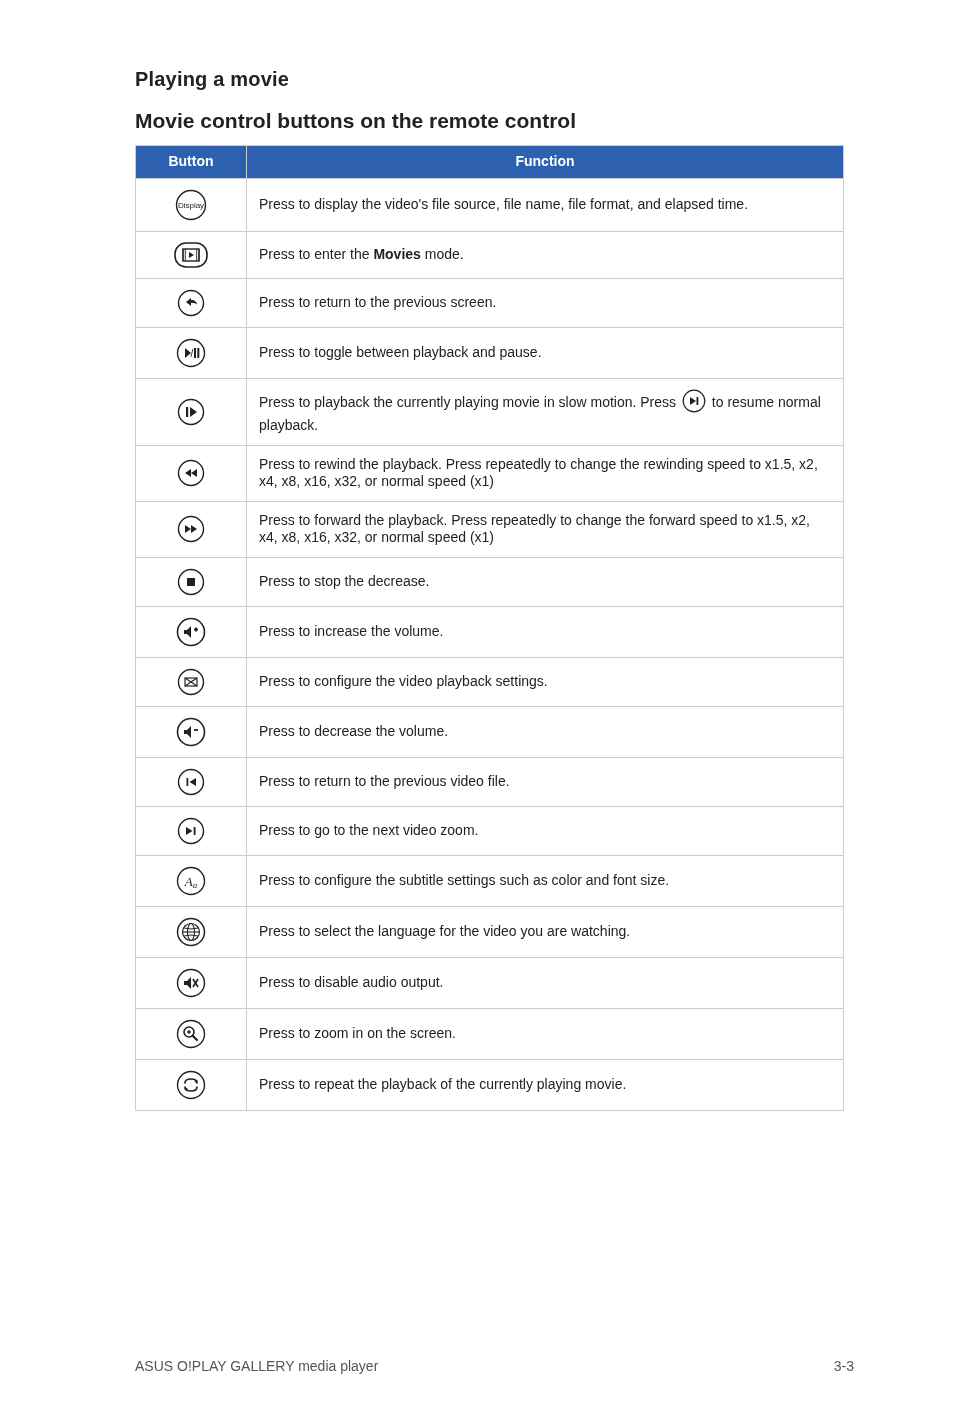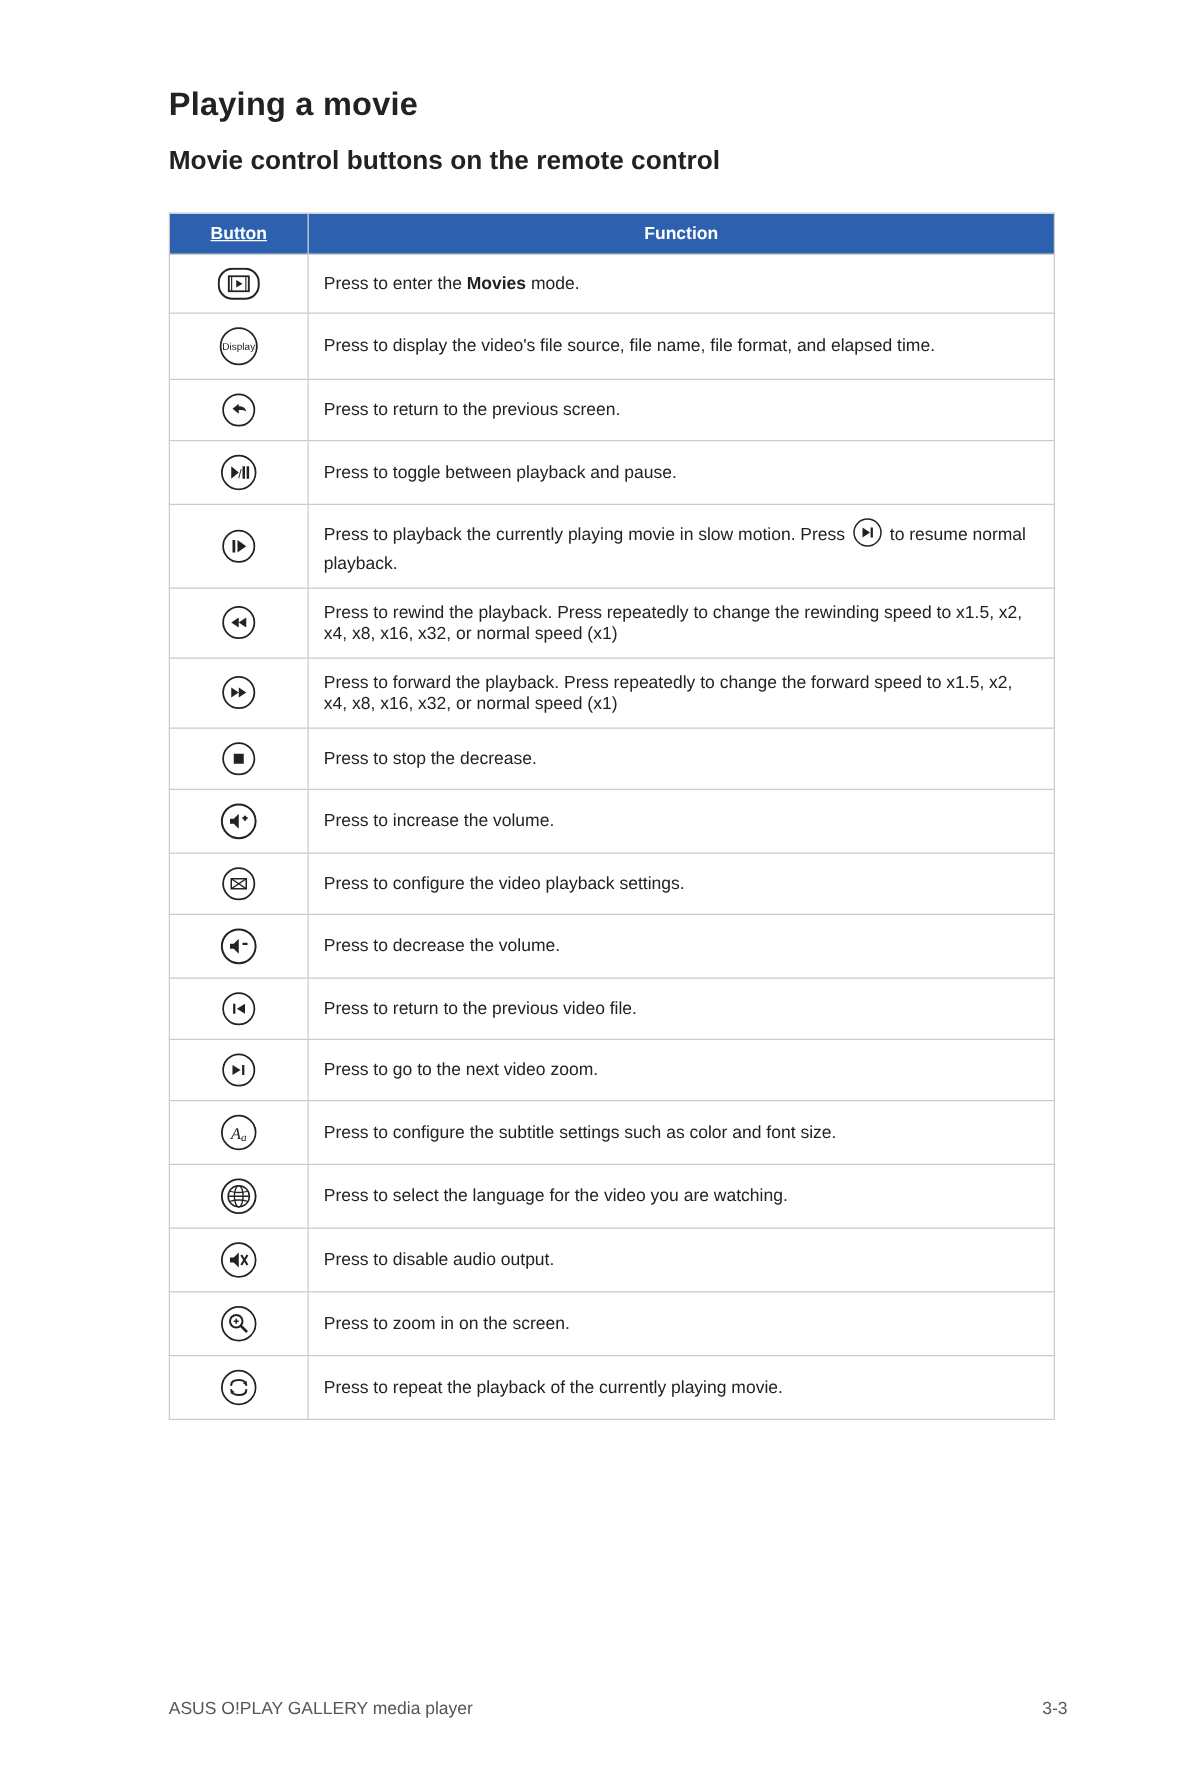--- a/index.html
+++ b/index.html
@@ -12,48 +12,47 @@
   color: #222;
 }
 .page {
   padding: 68px 110px 0 135px;
   box-sizing: border-box;
   width: 100%;
   height: 100%;
   position: relative;
 }
 h1 {
-  font-size: 26px;
+  font-size: 20px;
   font-weight: bold;
   margin: 0 0 18px 0;
   letter-spacing: 0.2px;
 }
 h2 {
   font-size: 21px;
   font-weight: bold;
-  margin: 0 0 29px 0;
+  margin: 0 0 12px 0;
 }
 table.rc {
   width: 100%;
   border-collapse: collapse;
   font-size: 14px;
   line-height: 1.25;
 }
 table.rc thead th {
   background: #2d61b0;
   color: #fff;
   font-weight: bold;
   text-align: center;
   padding: 7px 10px;
   border: 1px solid #ccc;
 }
 table.rc thead th:first-child {
   text-align: center;
   width: 86px;
-  text-decoration: underline;
 }
 table.rc tbody td {
   border: 1px solid #ccc;
   padding: 10px 12px;
   vertical-align: middle;
 }
 table.rc tbody td.btn {
   text-align: center;
   width: 86px;
 }
@@ -87,43 +86,43 @@
     <thead>
       <tr>
         <th>Button</th>
         <th>Function</th>
       </tr>
     </thead>
     <tbody>
 
       <tr>
         <td class="btn">
+          <svg class="icon-circ" width="32" height="32" viewBox="0 0 32 32">
+            <circle cx="16" cy="16" r="14.5" fill="none" stroke="#222" stroke-width="1.4"></circle>
+            <text x="16" y="19" text-anchor="middle" font-size="8" font-family="Arial" fill="#222">Display</text>
+          </svg>
+        </td>
+        <td>Press to display the video's file source, file name, file format, and elapsed time.</td>
+      </tr>
+
+      <tr>
+        <td class="btn">
           <svg class="icon-circ" width="34" height="26" viewBox="0 0 34 26">
             <rect x="1" y="1" width="32" height="24" rx="11" ry="11" fill="none" stroke="#222" stroke-width="1.6"></rect>
             <rect x="9" y="7" width="16" height="12" fill="none" stroke="#222" stroke-width="1.4"></rect>
             <line x1="9" y1="7" x2="9" y2="19" stroke="#222" stroke-width="1"></line>
             <line x1="25" y1="7" x2="25" y2="19" stroke="#222" stroke-width="1"></line>
             <line x1="11.3" y1="7" x2="11.3" y2="19" stroke="#222" stroke-width="0.9"></line>
             <line x1="22.7" y1="7" x2="22.7" y2="19" stroke="#222" stroke-width="0.9"></line>
             <polygon points="15,10 20,13 15,16" fill="#222"></polygon>
           </svg>
         </td>
         <td>
           <span>Press to enter the </span><b>Movies</b><span> mode.</span>
         </td>
-      </tr>
-
-      <tr>
-        <td class="btn">
-          <svg class="icon-circ" width="32" height="32" viewBox="0 0 32 32">
-            <circle cx="16" cy="16" r="14.5" fill="none" stroke="#222" stroke-width="1.4"></circle>
-            <text x="16" y="19" text-anchor="middle" font-size="8" font-family="Arial" fill="#222">Display</text>
-          </svg>
-        </td>
-        <td>Press to display the video's file source, file name, file format, and elapsed time.</td>
       </tr>
 
       <tr>
         <td class="btn">
           <svg class="icon-circ" width="28" height="28" viewBox="0 0 28 28">
             <circle cx="14" cy="14" r="12.5" fill="none" stroke="#222" stroke-width="1.4"></circle>
             <path d="M9 13 L14 9 L14 11 C18 11 20 13 20 16 C20 14.5 18 14 14 14 L14 17 Z" fill="#222"></path>
           </svg>
         </td>
         <td>Press to return to the previous screen.</td>

